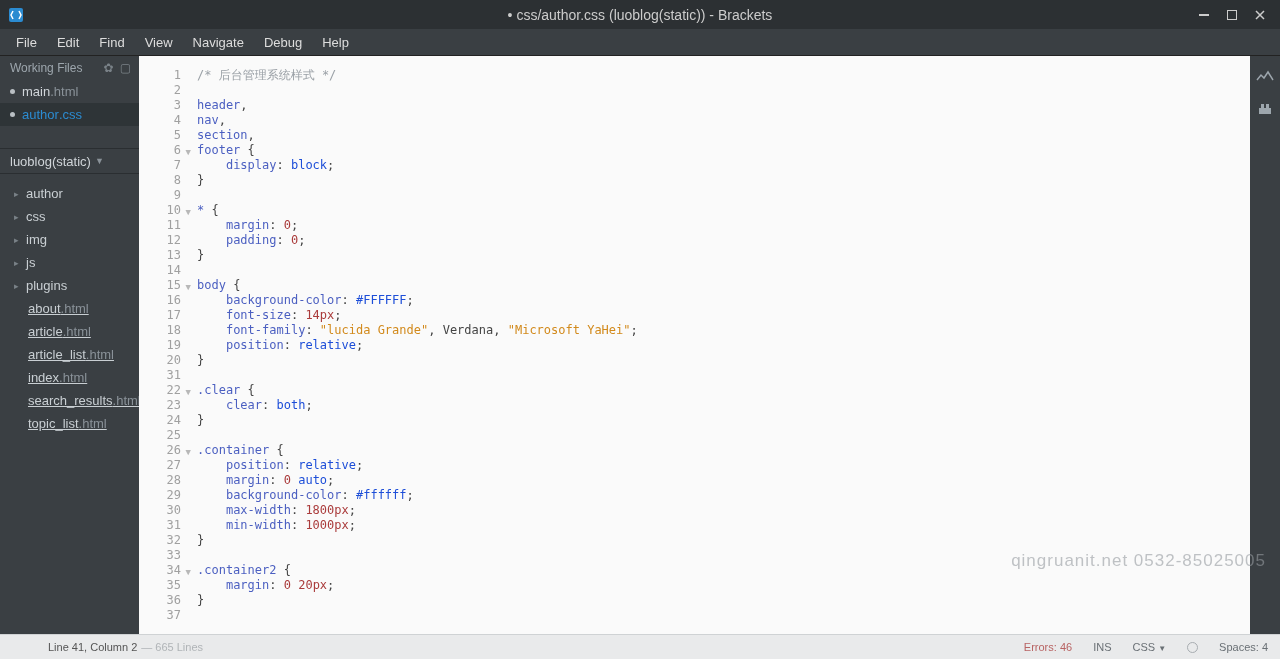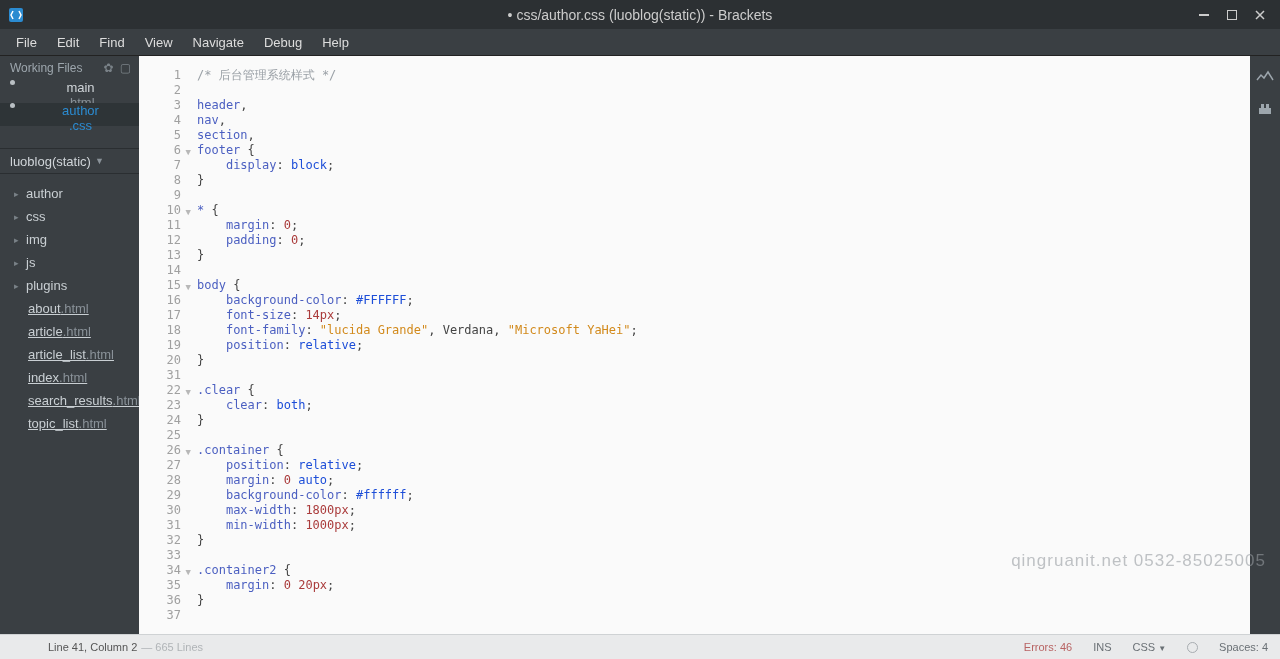--- a/index.html
+++ b/index.html
@@ -86,21 +86,20 @@
   position: absolute; right: 8px; display: flex; gap: 6px; color: #7a8288;
   font-size: 12px;
 }
 .wf-item {
   height: 23px;
   display: flex;
   align-items: center;
   padding-left: 22px;
   position: relative;
   color: #d0d5d9;
-  flex-direction: column;
 }
 .wf-item.active {
   background: #2e3437;
   color: #2b8bd1;
 }
 .wf-item .dot {
   position: absolute;
   left: 10px;
   width: 5px; height: 5px;
   border-radius: 50%;

